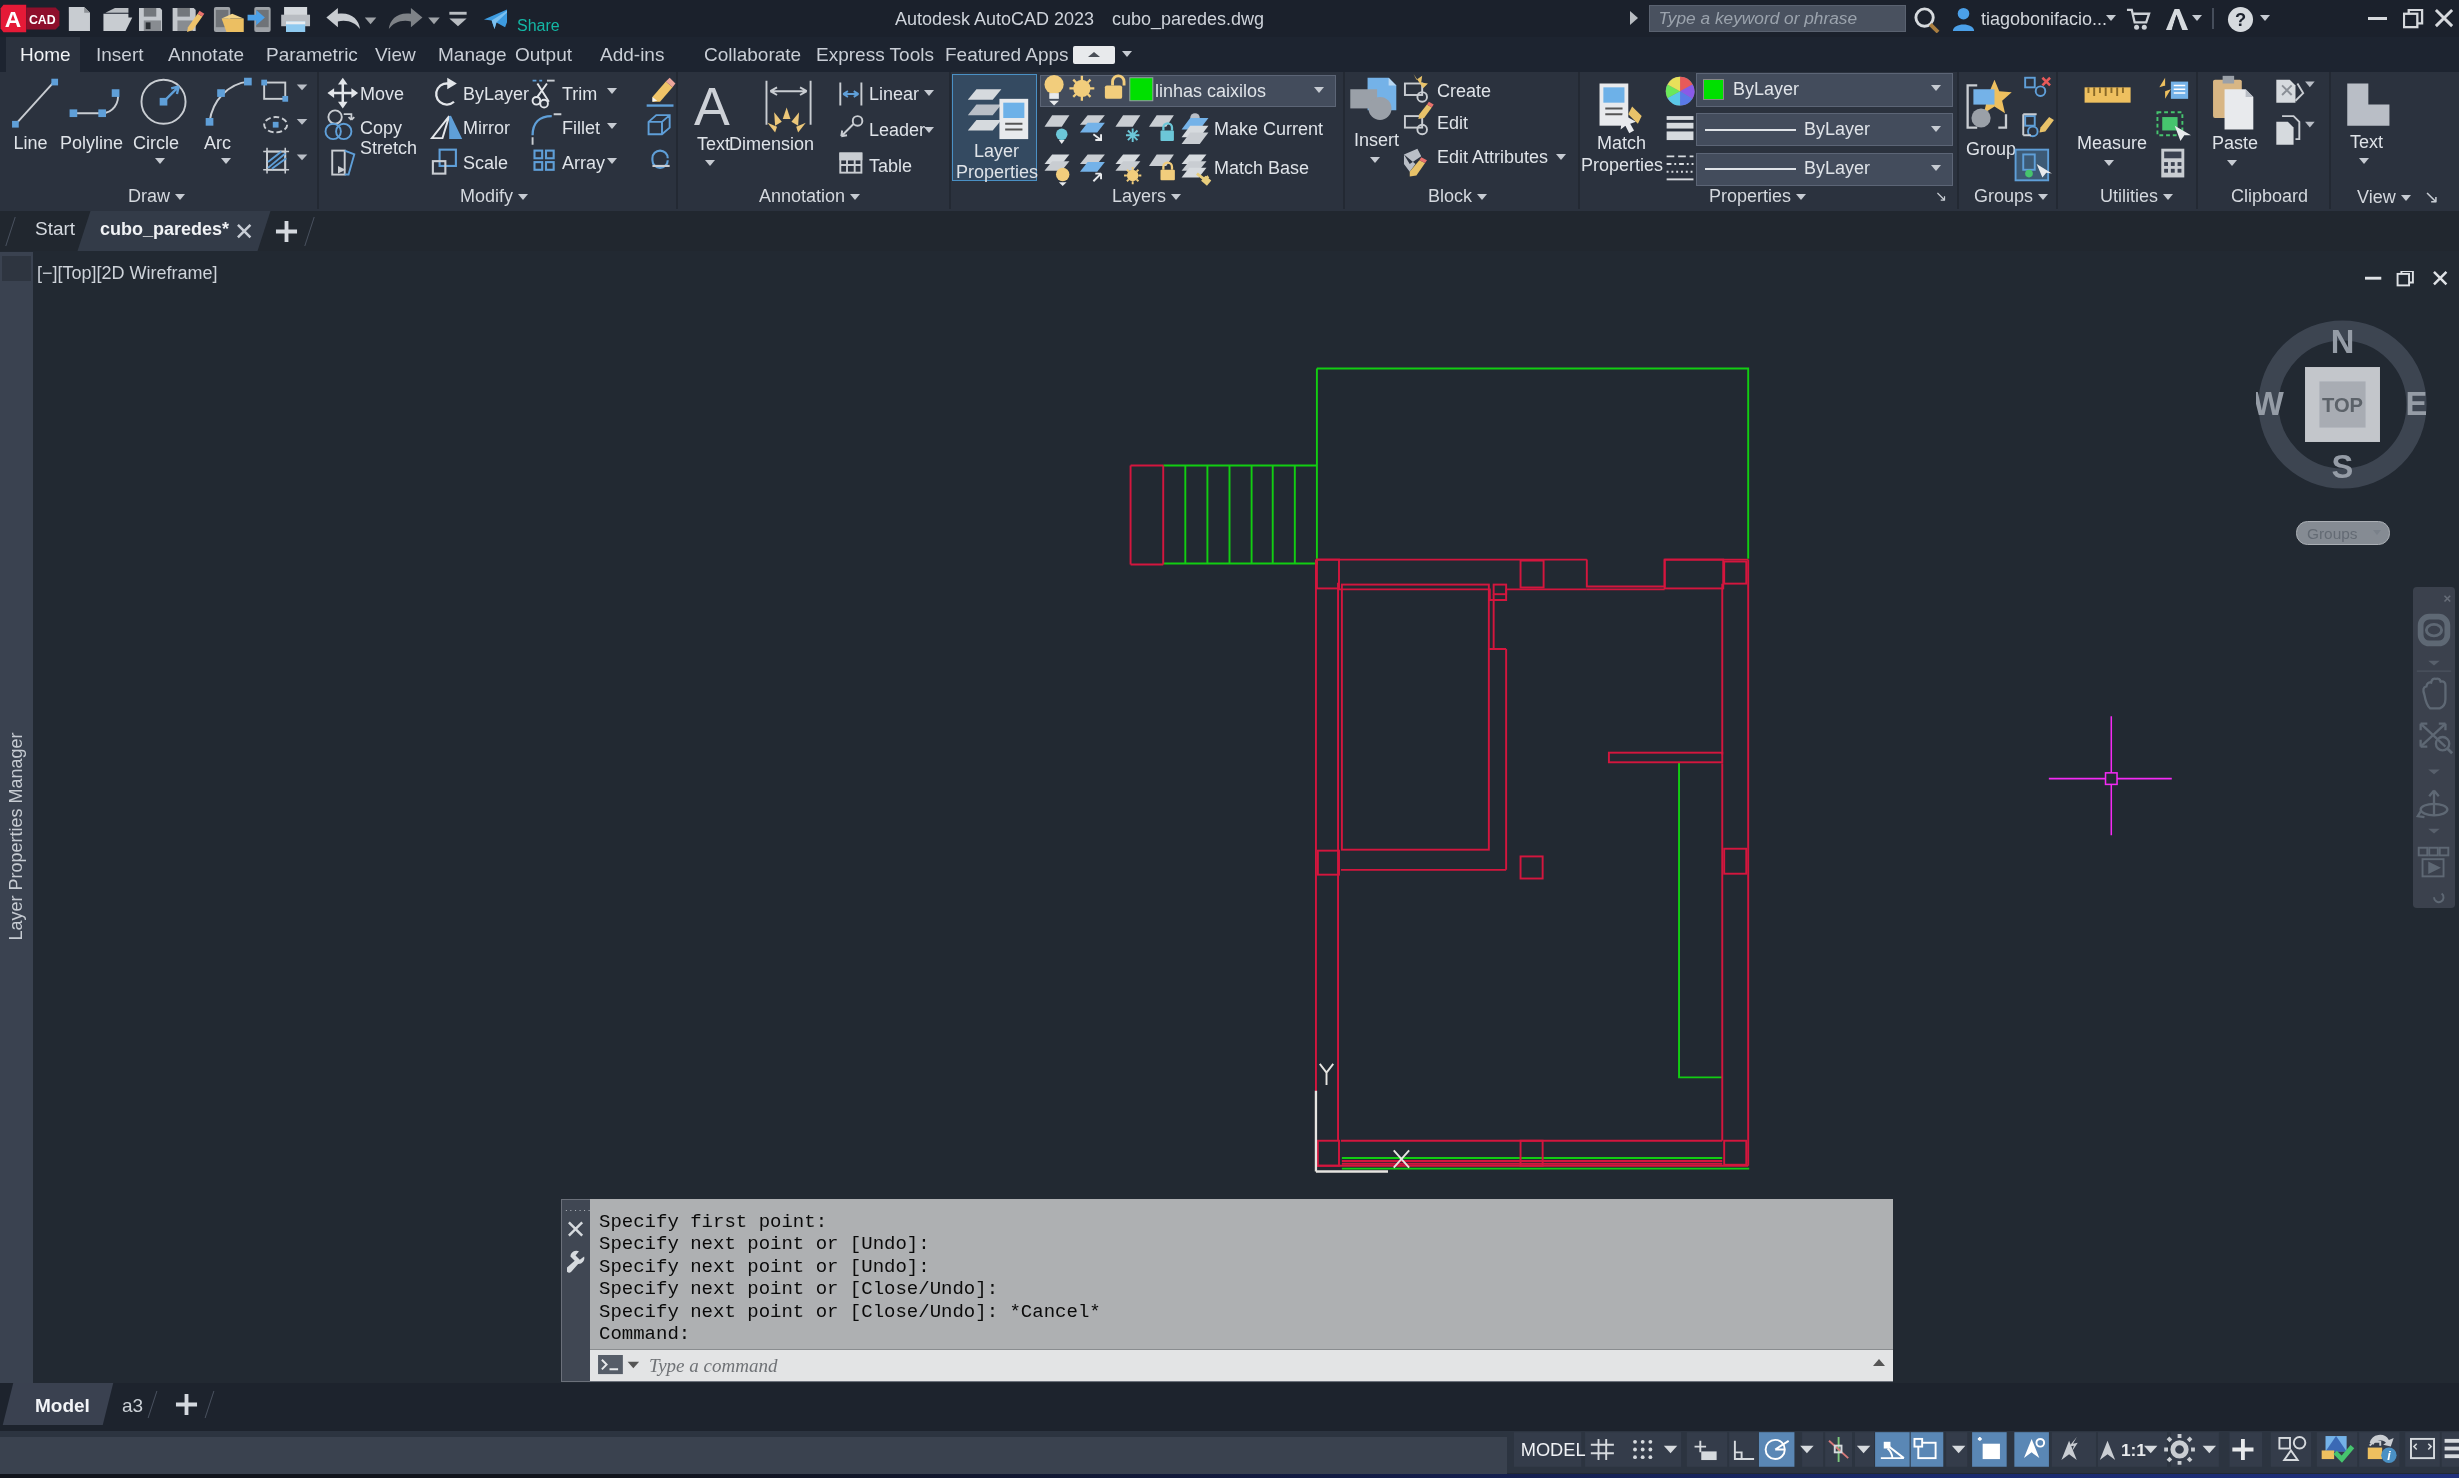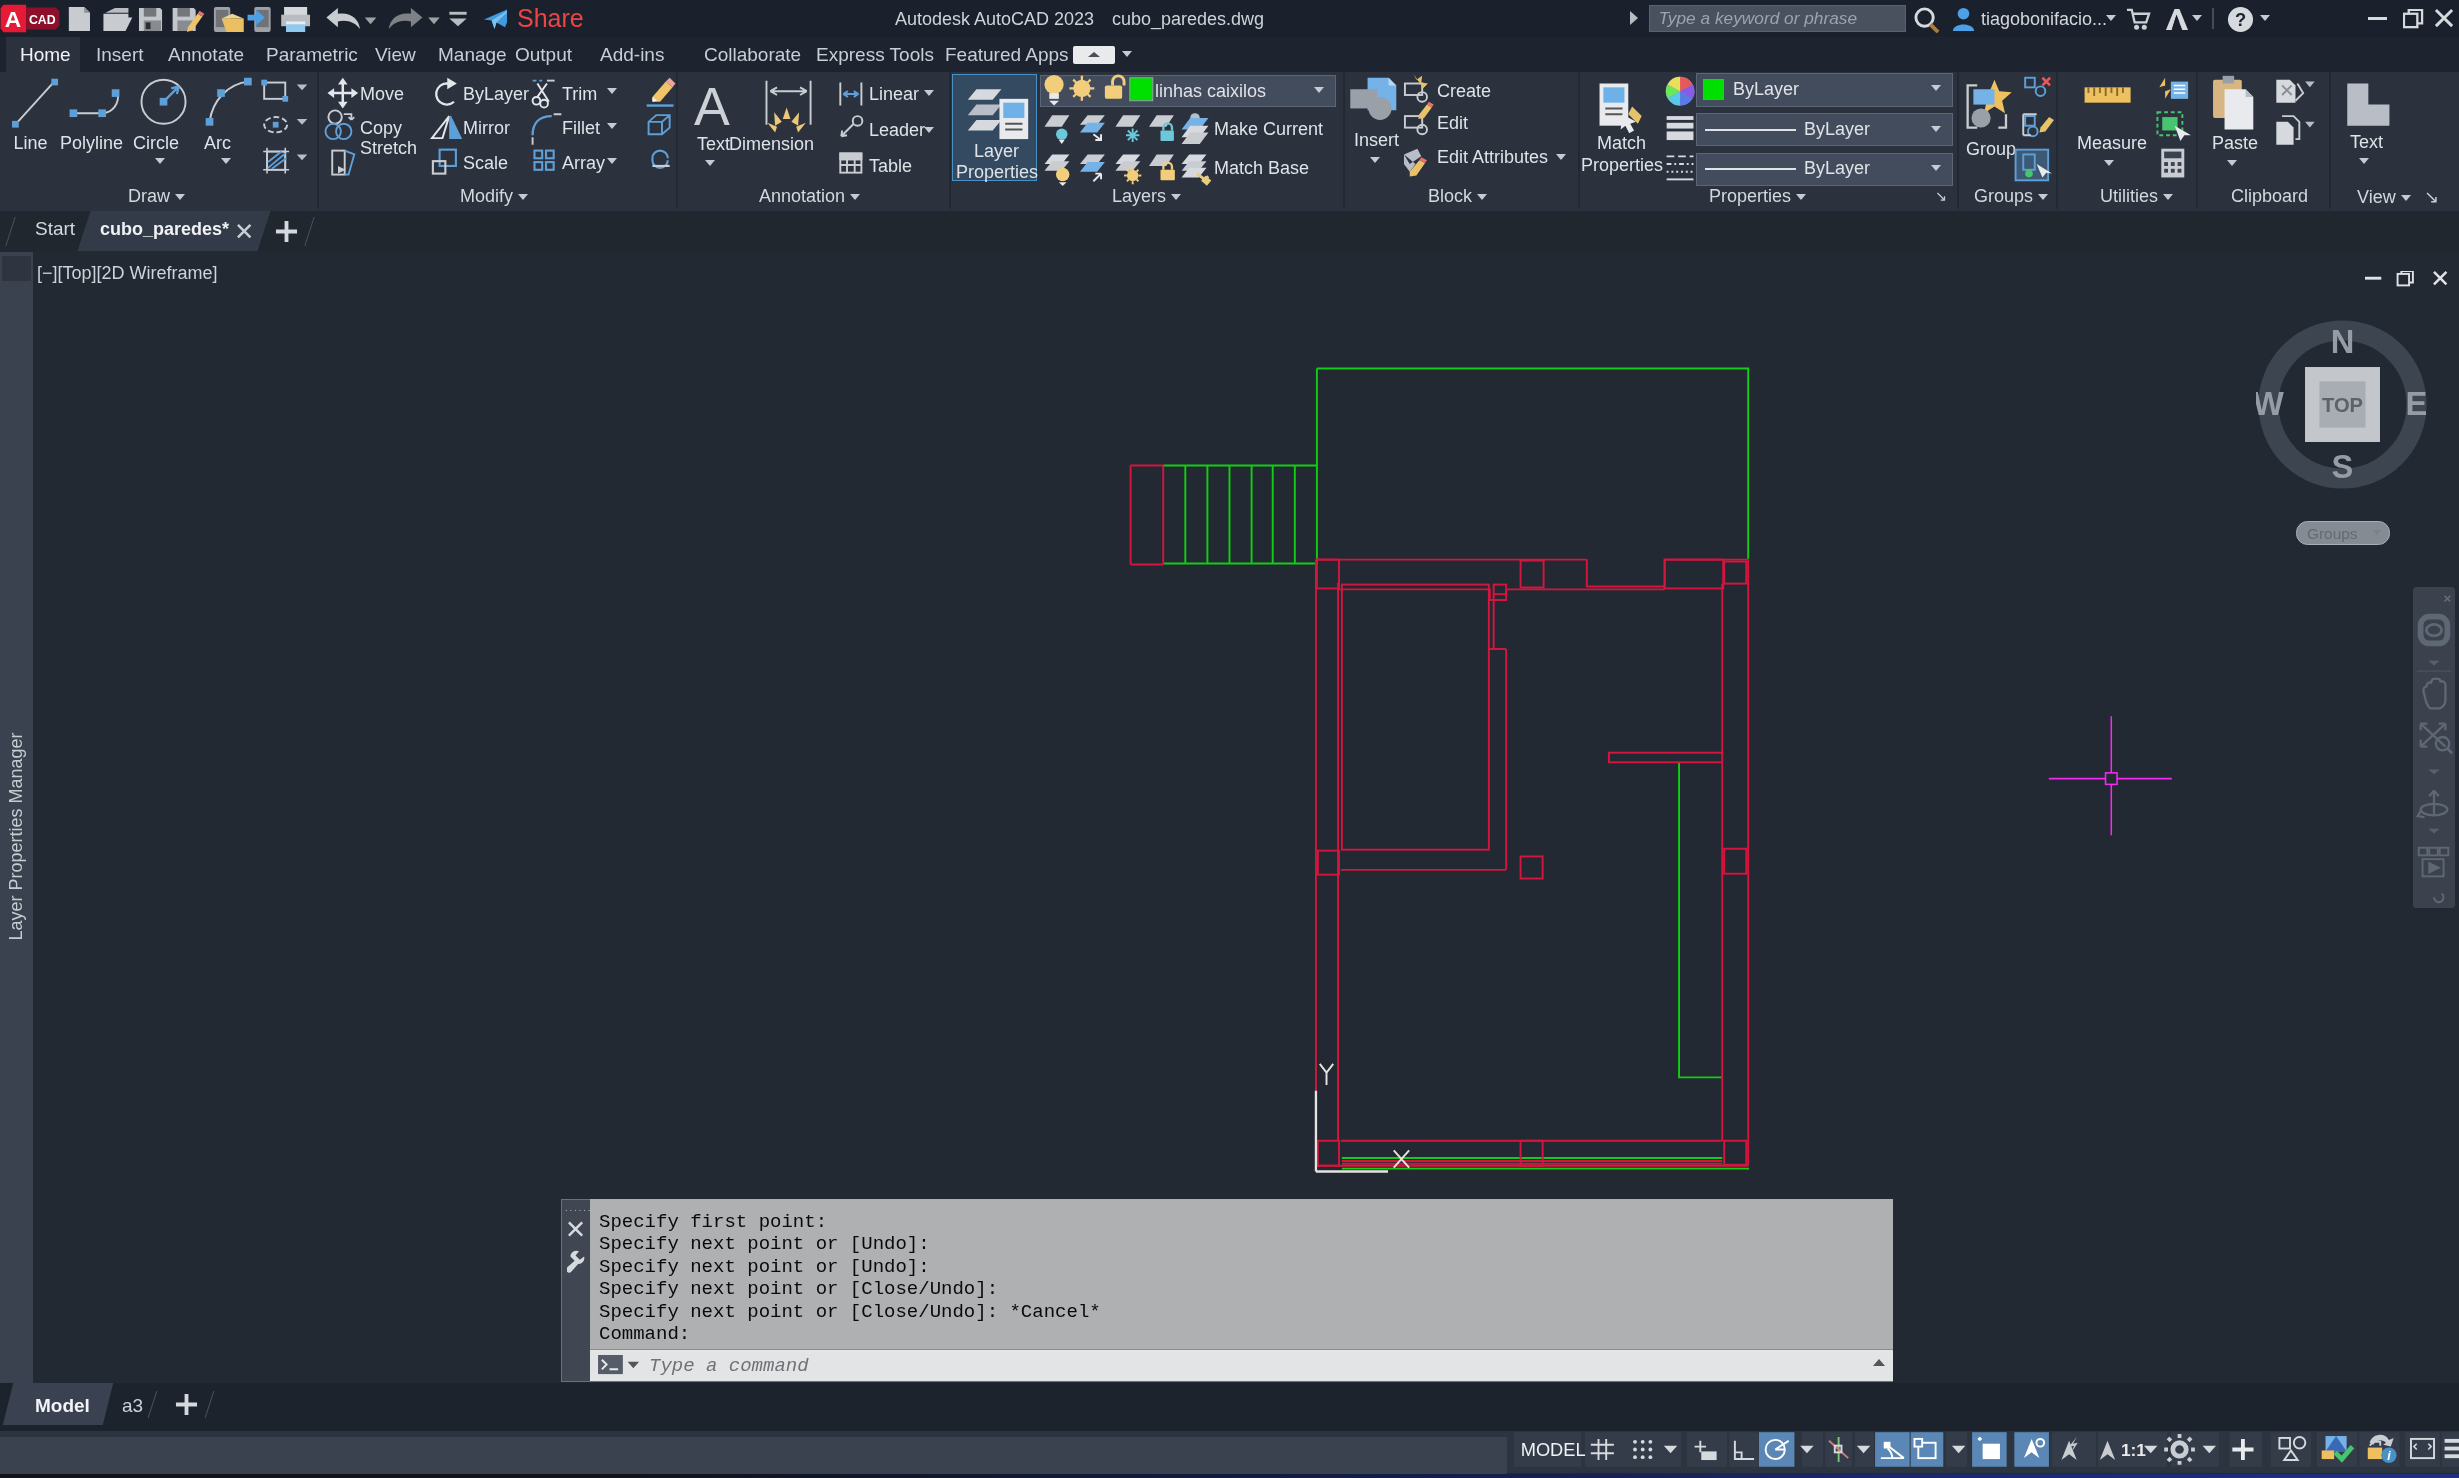--- a/index.html
+++ b/index.html
@@ -68,21 +68,21 @@
 
     <path d="M372 12 L360 2 L360 8 C 346 6 338 14 337 24 C 342 17 350 14 360 16 L360 22 Z" fill="#7e8287"></path>
     <path d="M378 12 L390 12 L384 19 Z" fill="#9ea2a7"></path>
 
     <rect x="400" y="6" width="18" height="3" fill="#b9bdc2"></rect>
       <path d="M400 13 L418 13 L409 21 Z" fill="#b9bdc2"></path>
 
     <path d="M436 14 L466 1 L458 22 L449 17 L447 24 L444 15 Z" fill="#3d9be0"></path>
       <path d="M466 1 L449 17 L447 24 L444 15 Z" fill="#7cc0ef"></path>
   </svg>
-  <div class="abs" style="left:517px;top:4px;color:#ef4444;font-size:25px">Share</div>
+  <div class="abs" style="left:517px;top:17px;color:#14b8a6;font-size:16px">Share</div>
   <div class="abs" style="left:895px;top:8.6px;color:#ced3da;font-size:18px">Autodesk AutoCAD 2023</div>
   <div class="abs" style="left:1112px;top:8.6px;color:#ced3da;font-size:18px">cubo_paredes.dwg</div>
 
   <div class="abs" style="left:1630px;top:10.6px;width:0;height:0;border-top:7.7px solid transparent;border-bottom:7.7px solid transparent;border-left:8.6px solid #b9bdc2"></div>
   <div class="abs" style="left:1649px;top:4.8px;width:257px;height:27px;background:#49515f;border:1px solid #5a6270;color:#9ba3ad;font-style:italic;font-size:17.3px;line-height:25px;padding-left:8.6px">Type a keyword or phrase</div>
   <svg class="abs" style="left:1912px;top:5.8px" width="29" height="27" viewBox="0 0 30 28">
       <circle cx="13" cy="12" r="9" fill="none" stroke="#d6dade" stroke-width="3"></circle>
       <line x1="19" y1="19" x2="27" y2="27" stroke="#a87d3f" stroke-width="4"></line>
     </svg>
   <svg class="abs" style="left:1950px;top:5.8px" width="27" height="27" viewBox="0 0 28 28">
@@ -678,21 +678,21 @@
 Specify next point or [Undo]:
 Specify next point or [Close/Undo]:
 Specify next point or [Close/Undo]: *Cancel*
 Command:</div>
   <div class="abs" style="left:590px;top:1097px;width:1303px;height:32px;background:#e3e4e5;border-top:1px solid #8a8d90"></div>
   <svg class="abs" style="left:598px;top:1103px" width="44" height="21" viewBox="0 0 46 22">
     <rect x="0" y="0" width="26" height="20" fill="#565d68"></rect>
     <path d="M4 5 l5 5 l-5 5 M12 15 l9 0" stroke="#e8eaec" stroke-width="2" fill="none"></path>
     <path d="M31 7 l12 0 l-6 7 Z" fill="#555"></path>
   </svg>
-  <div class="abs" style="left:649px;top:1103px;color:#6f7276;font-size:19px;font-style:italic;font-family:Liberation Mono, monospace">Type a command</div>
+  <div class="abs" style="left:649px;top:1103px;color:#6f7276;font-size:19px;font-style:italic;font-family:Liberation Serif, serif">Type a command</div>
   <div class="abs" style="left:1873px;top:1107px;width:0;height:0;border-left:6.7px solid transparent;border-right:6.7px solid transparent;border-bottom:7.7px solid #555"></div>
   <div id="palette">
     <div class="abs" style="left:1.9px;top:3.8px;width:29px;height:25px;background:#2e3540"></div>
     <div class="abs" style="left:-205px;top:574px;width:442px;text-align:center;color:#c6cbd2;font-size:18px;transform:rotate(-90deg)">Layer Properties Manager</div>
   </div>
 </div>
 <div id="modeltabs">
   <div class="abs" style="left:7.7px;top:0;width:100px;height:42px;background:#3a4150;transform:skewX(-14deg)"></div>
   <div class="abs" style="left:35px;top:11.5px;color:#f2f4f7;font-size:19px;font-weight:bold">Model</div>
   <div class="abs" style="left:122px;top:11.5px;color:#ccd1d7;font-size:19px">a3</div>

